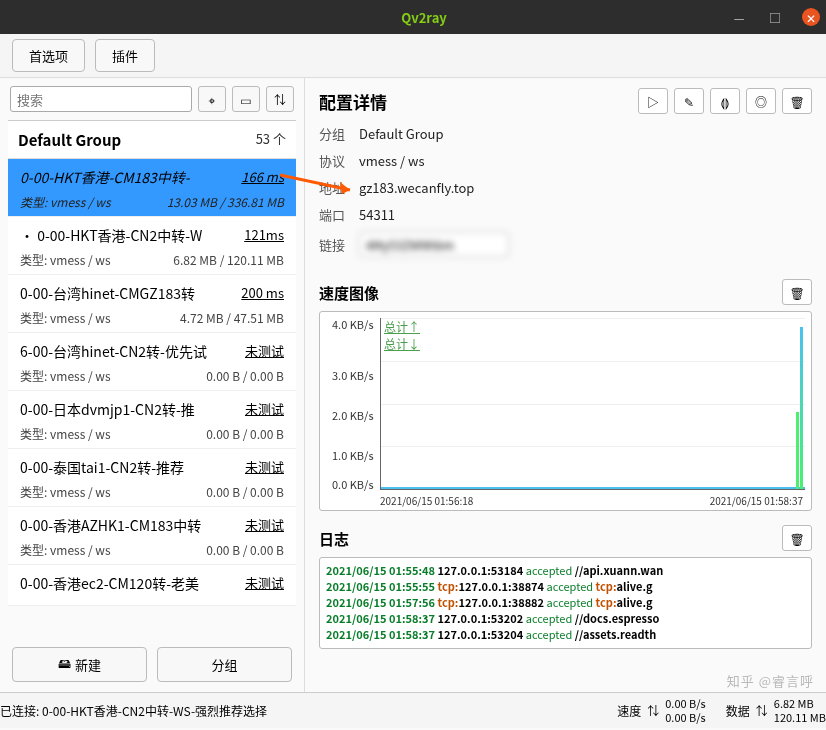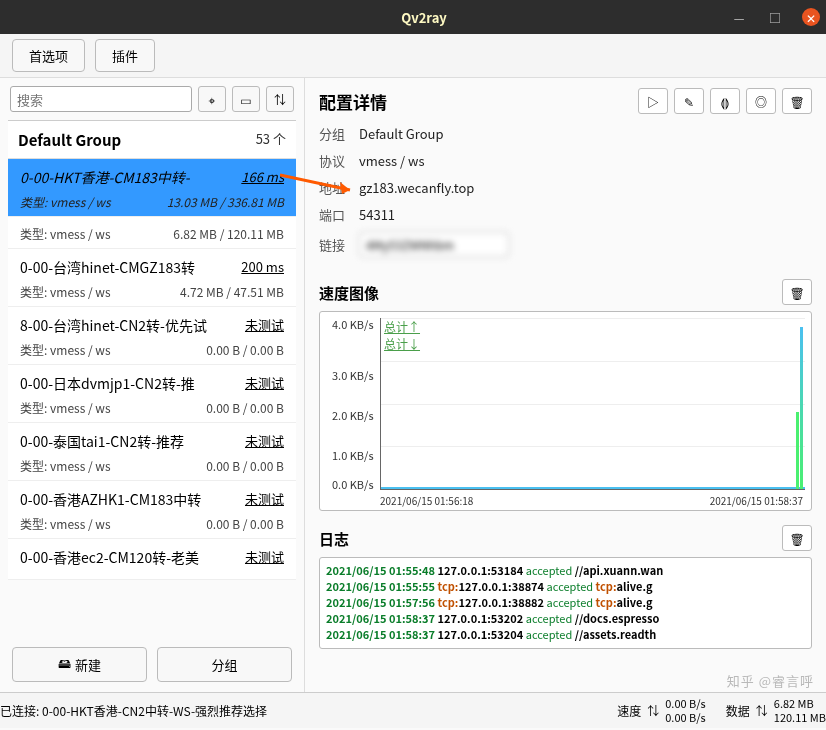--- a/index.html
+++ b/index.html
@@ -1,19 +1,19 @@
 <!DOCTYPE html>
 <html><head>
 <meta charset="utf-8">
 <style>
 * { box-sizing: border-box; margin: 0; padding: 0; font-family: "Noto Sans CJK SC", "Ubuntu", sans-serif; }
 body { background: #fafafa; width: 826px; height: 730px; overflow: hidden; }
 
 .titlebar { background: #2d2d2d; height: 34px; display: flex; align-items: center; justify-content: center; position: relative; }
-.titlebar-title { color: #fef9c3; font-size: 13px; font-weight: bold; margin-left: 22px; }
+.titlebar-title { color: #84cc16; font-size: 13px; font-weight: bold; margin-left: 22px; }
 .win-controls { position: absolute; right: 6px; display: flex; gap: 18px; align-items: center; }
 .win-btn { width: 18px; height: 18px; display: flex; align-items: center; justify-content: center; color: #ccc; font-size: 12px; }
 .win-close { background: #e95420; border-radius: 50%; color: #fff; }
 
 .toolbar { height: 44px; display: flex; align-items: center; padding: 0 12px; gap: 10px; border-bottom: 1px solid #ddd; background: #f5f5f5; }
 .tb-btn { padding: 6px 16px; border: 1px solid #bbb; border-radius: 4px; background: #f8f8f8; font-size: 13px; cursor: pointer; }
 
 .content { display: flex; height: 614px; }
 
 .left { width: 305px; display: flex; flex-direction: column; border-right: 1px solid #ddd; }
@@ -113,38 +113,42 @@
             <div class="conn-row1">
               <span class="conn-name">0-00-HKT香港-CM183中转-</span>
               <span class="conn-lat">166 ms</span>
             </div>
             <div class="conn-row2">
               <span>类型: vmess / ws</span>
               <span>13.03 MB / 336.81 MB</span>
             </div>
           </div>
           <div class="conn-item">
+            <div class="conn-row1">
+              <span class="conn-name">• 0-00-HKT香港-CN2中转-W</span>
+              <span class="conn-lat">121ms</span>
+            </div>
             <div class="conn-row2">
               <span>类型: vmess / ws</span>
               <span>6.82 MB / 120.11 MB</span>
             </div>
           </div>
           <div class="conn-item">
             <div class="conn-row1">
               <span class="conn-name">0-00-台湾hinet-CMGZ183转</span>
               <span class="conn-lat">200 ms</span>
             </div>
             <div class="conn-row2">
               <span>类型: vmess / ws</span>
               <span>4.72 MB / 47.51 MB</span>
             </div>
           </div>
           <div class="conn-item">
             <div class="conn-row1">
-              <span class="conn-name">8-00-台湾hinet-CN2转-优先试</span>
+              <span class="conn-name">6-00-台湾hinet-CN2转-优先试</span>
               <span class="conn-lat">未测试</span>
             </div>
             <div class="conn-row2">
               <span>类型: vmess / ws</span>
               <span>0.00 B / 0.00 B</span>
             </div>
           </div>
           <div class="conn-item">
             <div class="conn-row1">
               <span class="conn-name">0-00-日本dvmjp1-CN2转-推</span>

